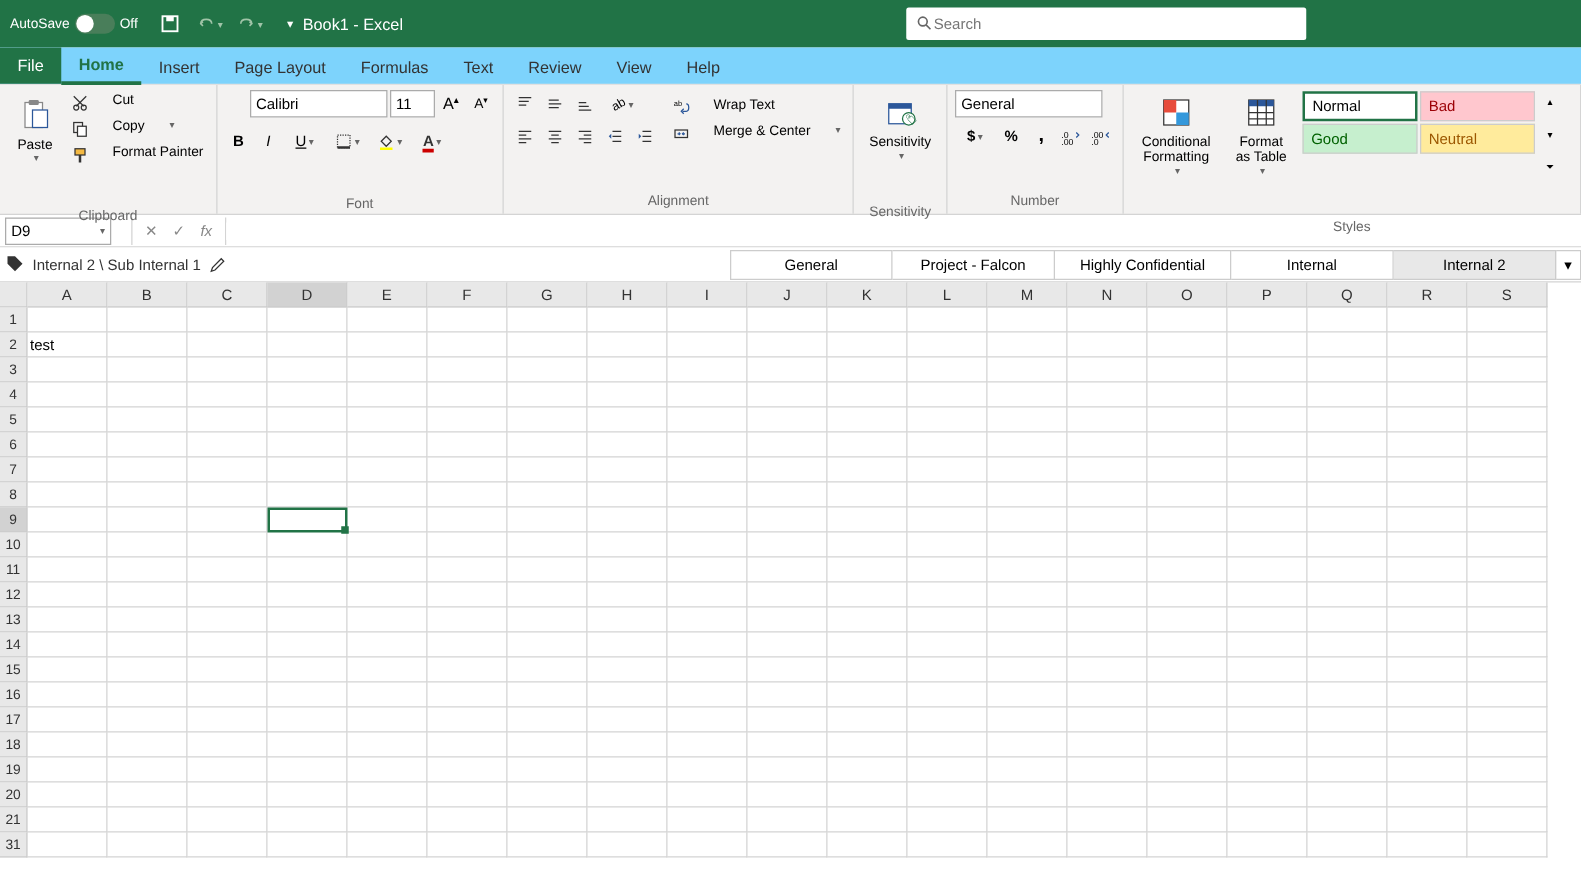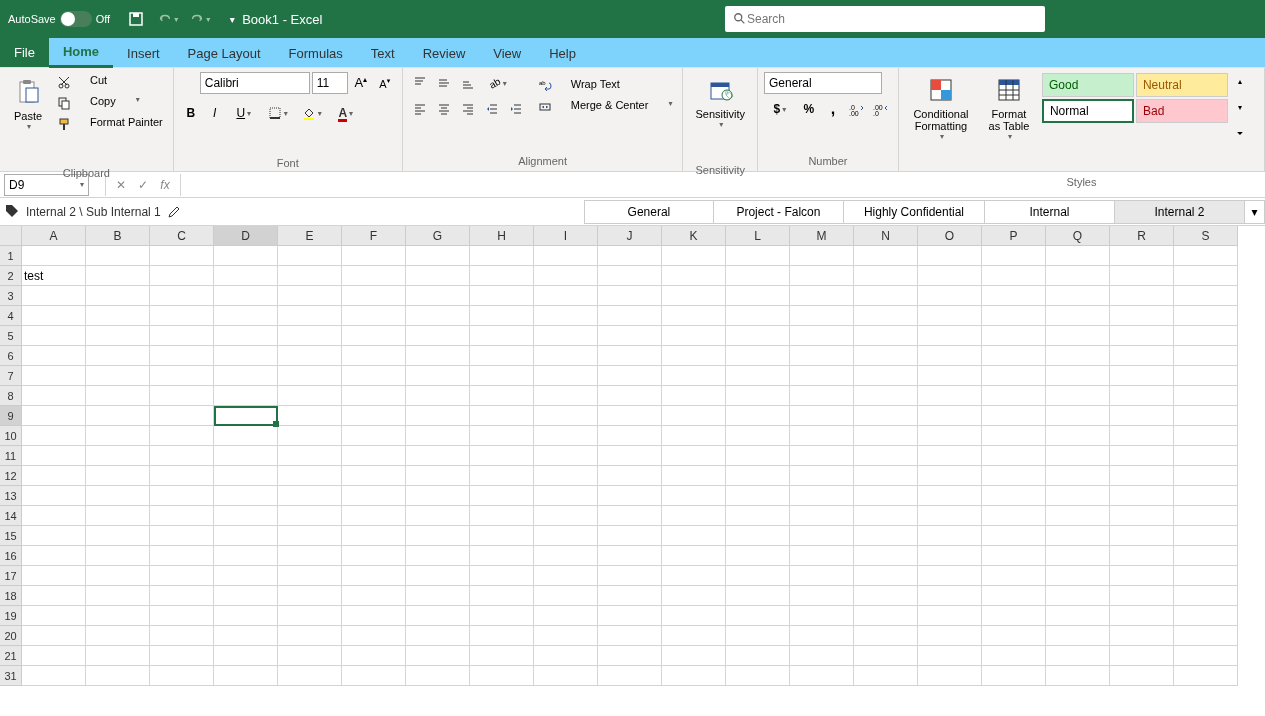--- a/index.html
+++ b/index.html
@@ -416,26 +416,26 @@
               <line x1="4" y1="19" x2="24" y2="19" stroke="#333"></line>
               <line x1="11" y1="4" x2="11" y2="24" stroke="#333"></line>
               <line x1="18" y1="4" x2="18" y2="24" stroke="#333"></line>
             </svg>
           </div>
         <span style="text-align:center;line-height:1.1">Format as Table</span>
           <span class="drop-arrow">▾</span>
       </div>
       <div style="display:flex;flex-direction:column;">
         <div style="display:flex">
+          <div class="style-pill style-normal">Normal</div>
+          <div class="style-pill style-bad">Bad</div>
+        </div>
+        <div style="display:flex">
           <div class="style-pill style-good">Good</div>
           <div class="style-pill style-neutral">Neutral</div>
-        </div>
-        <div style="display:flex">
-          <div class="style-pill style-normal">Normal</div>
-          <div class="style-pill style-bad">Bad</div>
         </div>
       </div>
       <div style="display:flex;flex-direction:column;justify-content:space-between;padding:2px">
         <div class="icon-btn" style="width:14px;height:14px;font-size:8px">▴</div>
         <div class="icon-btn" style="width:14px;height:14px;font-size:8px">▾</div>
         <div class="icon-btn" style="width:14px;height:14px;font-size:8px">⏷</div>
       </div>
     </div>
     <div class="group-label">Styles</div>
   </div>

